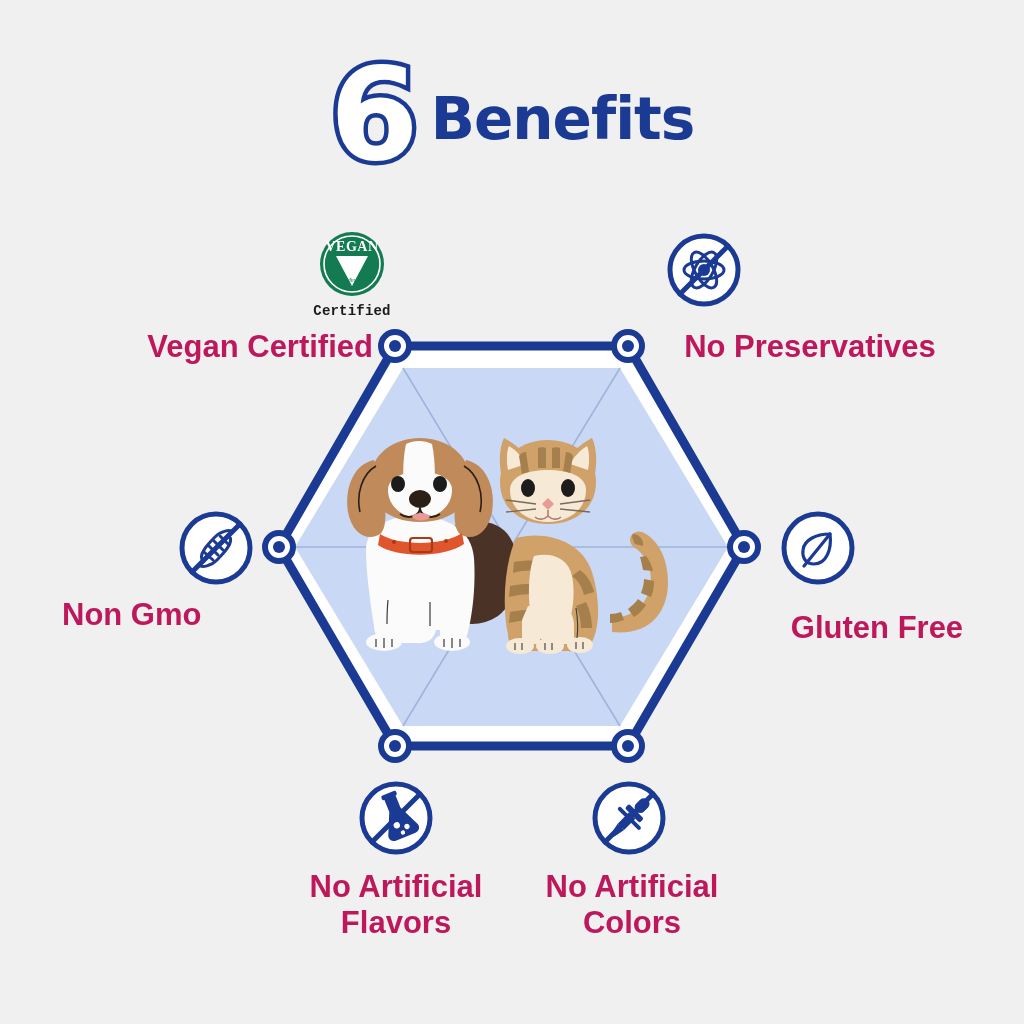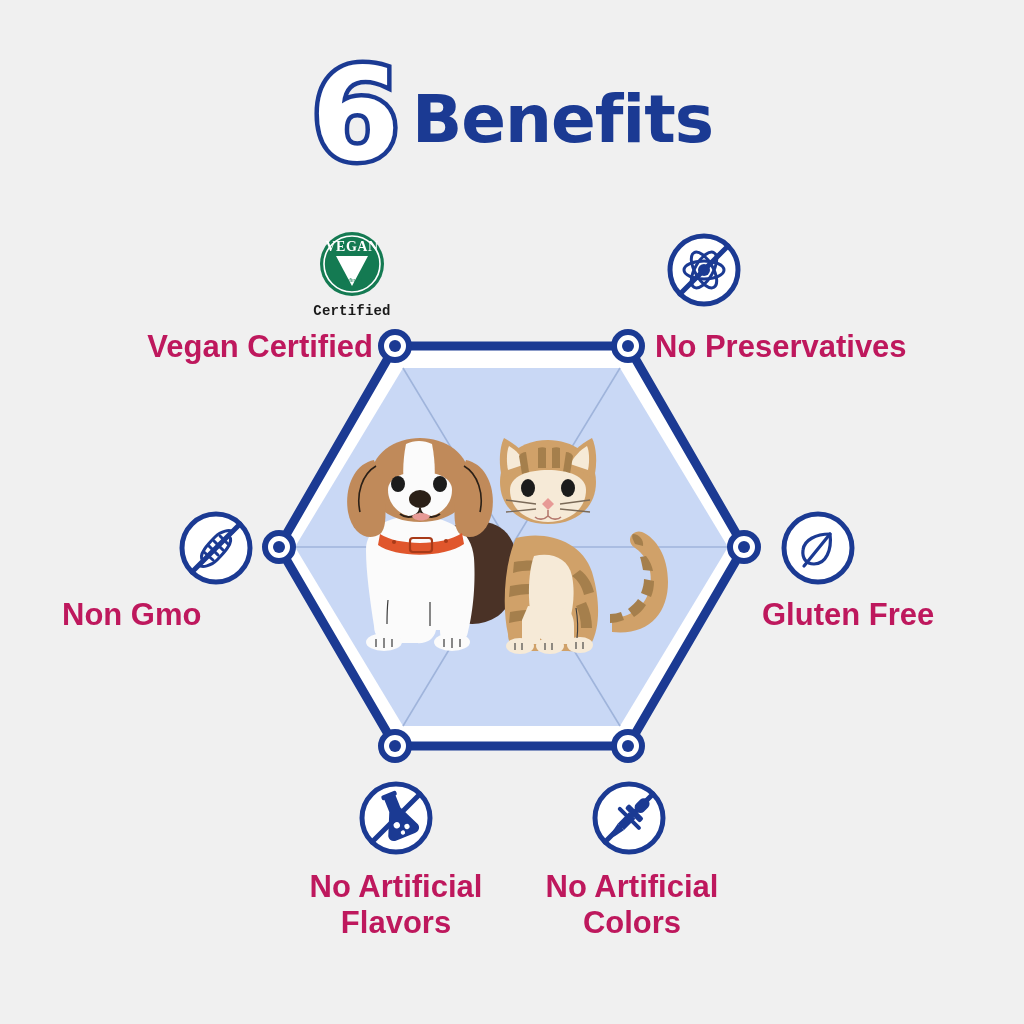--- a/index.html
+++ b/index.html
@@ -40,21 +40,21 @@
     line-height: 1;
     color: #ffffff;
     -webkit-text-stroke: 9px #1b3a93;
     paint-order: stroke fill;
     position: relative;
     top: 2px;
     letter-spacing: -2px;
   }
   .title-word {
     font-family: "DejaVu Sans", sans-serif;
-    font-size: 66px;
+    font-size: 58px;
     font-weight: bold;
     color: #1b3a93;
     letter-spacing: -1px;
     position: relative;
     top: 6px;
   }
 
   
   .hex-svg {
     position: absolute;
@@ -66,23 +66,23 @@
   .lbl {
     position: absolute;
     font-family: "Liberation Sans", sans-serif;
     font-weight: bold;
     font-size: 31px;
     color: #be185d;
     line-height: 1.16;
     white-space: pre-line;
   }
   .lbl-vegan      { left: 108px; top: 329px; text-align: right; width: 265px; }
-  .lbl-preserv    { left: 655px; top: 329px; text-align: left;  width: 310px; }
+  .lbl-preserv    { left: 655px; top: 329px; text-align: center;  width: 310px; }
   .lbl-nongmo     { left: 62px;  top: 597px; text-align: left; width: 215px; }
-  .lbl-gluten     { left: 762px; top: 597px; text-align: left;  width: 230px; }
+  .lbl-gluten     { left: 762px; top: 610px; text-align: center;  width: 230px; }
   .lbl-flavors    { left: 282px; top: 869px; text-align: center; width: 228px; }
   .lbl-colors     { left: 518px; top: 869px; text-align: center; width: 228px; }
 
   
   .icon-badge {
     position: absolute;
   }
   .ib-preserv  { left: 664px; top: 230px; }
   .ib-nongmo   { left: 176px; top: 508px; }
   .ib-gluten   { left: 778px; top: 508px; }

